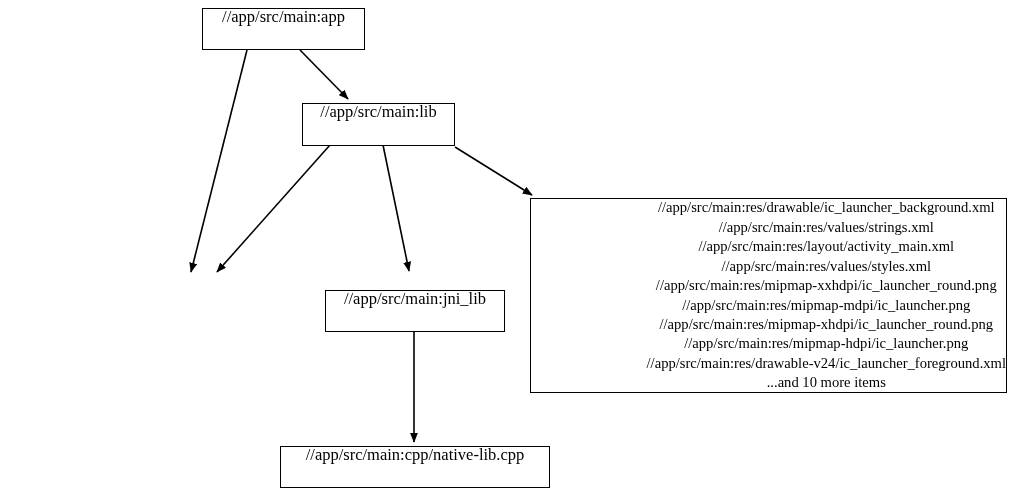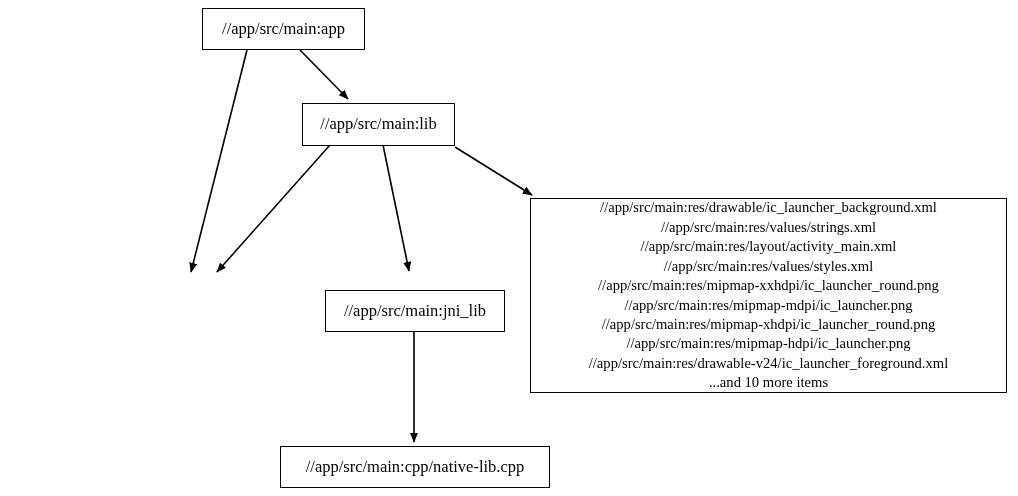--- a/index.html
+++ b/index.html
@@ -22,37 +22,37 @@
     width: 1018px;
     height: 496px;
     pointer-events: none;
   }
   .node {
     position: absolute;
     box-sizing: border-box;
     border: 1px solid #000000;
     background: #ffffff;
     display: flex;
-    align-items: center;
+    align-items: flex-start;
     justify-content: center;
     text-align: center;
     color: #000000;
   }
   .node-label {
     display: block;
     white-space: pre;
     line-height: 1.0;
     color: #000000;
   }
   .node-single .node-label {
     font-size: 16.5px;
   }
   .node-multi {
     align-items: center;
-    justify-content: center;
+    justify-content: flex-end;
   }
   .node-multi .node-label {
     font-size: 14.6px;
     line-height: 19.4px;
   }
 </style>
 </head>
 <body>
 
 <div id="graph-root">

